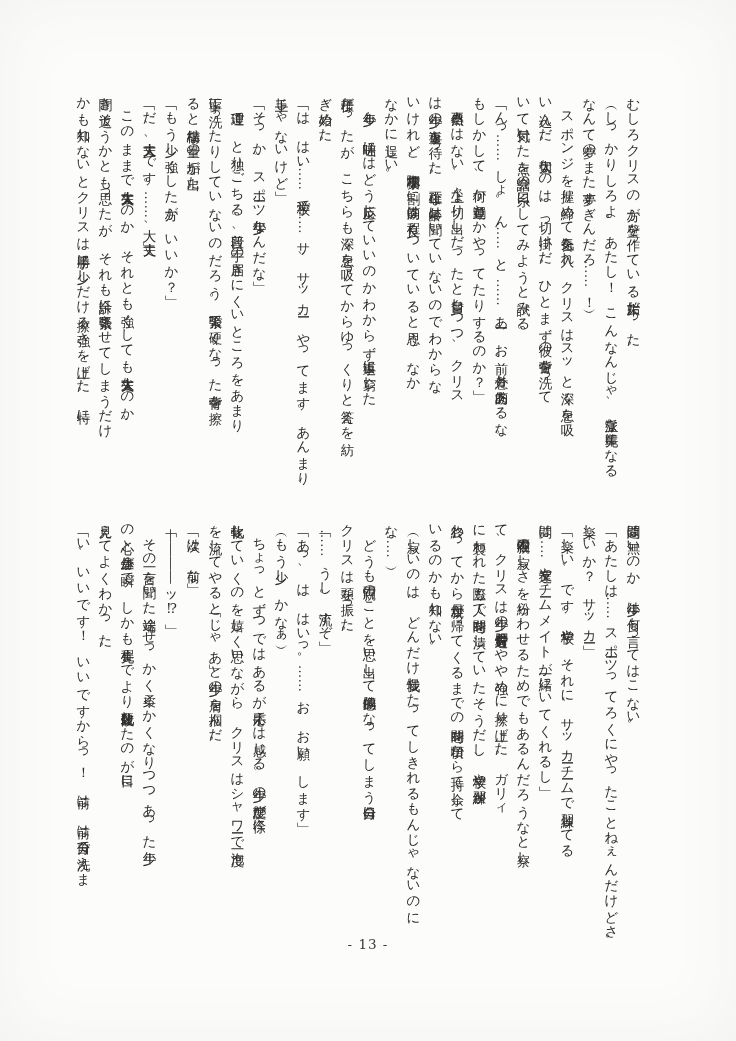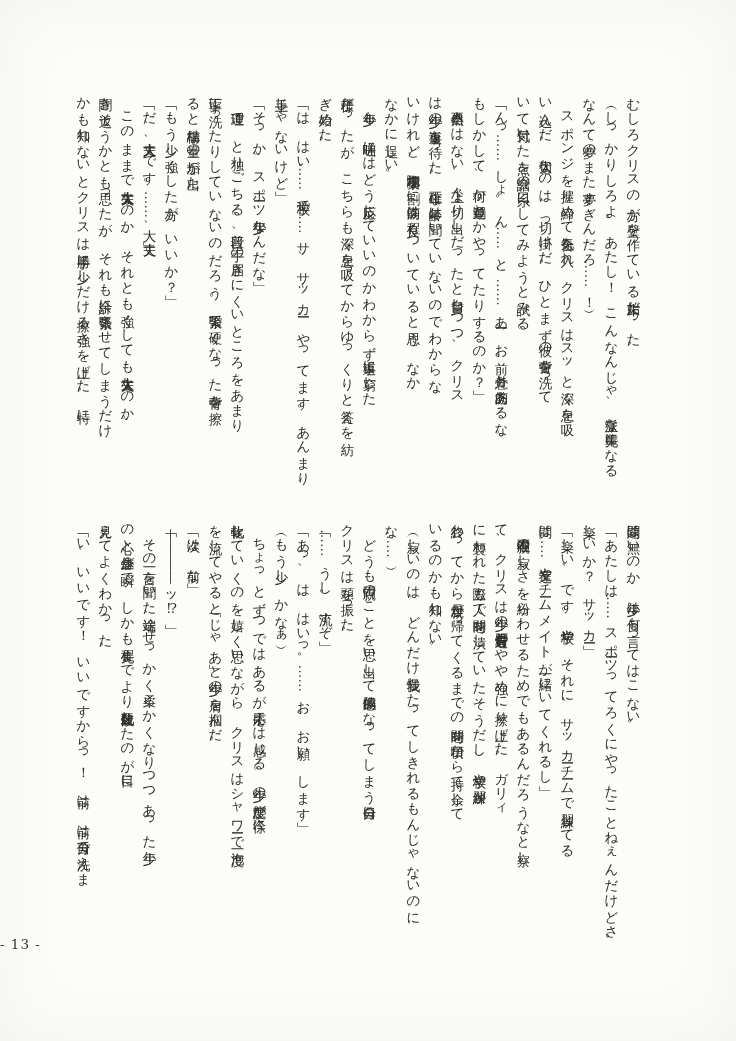--- a/index.html
+++ b/index.html
@@ -46,21 +46,21 @@
     white-space: pre;
   }
   .vline.indent {
     text-indent: 13.5px;    
   }
   .page-number {
     position: absolute;
     top: 936px;
     left: 0;
     width: 100%;
-    text-align: left;
+    text-align: center;
     font-size: 13.5px;
     letter-spacing: 1px;
     color: #3a3937;
   }
 </style>
 </head>
 <body>
 
 <div class="page">
   <section class="text-block block-top">

